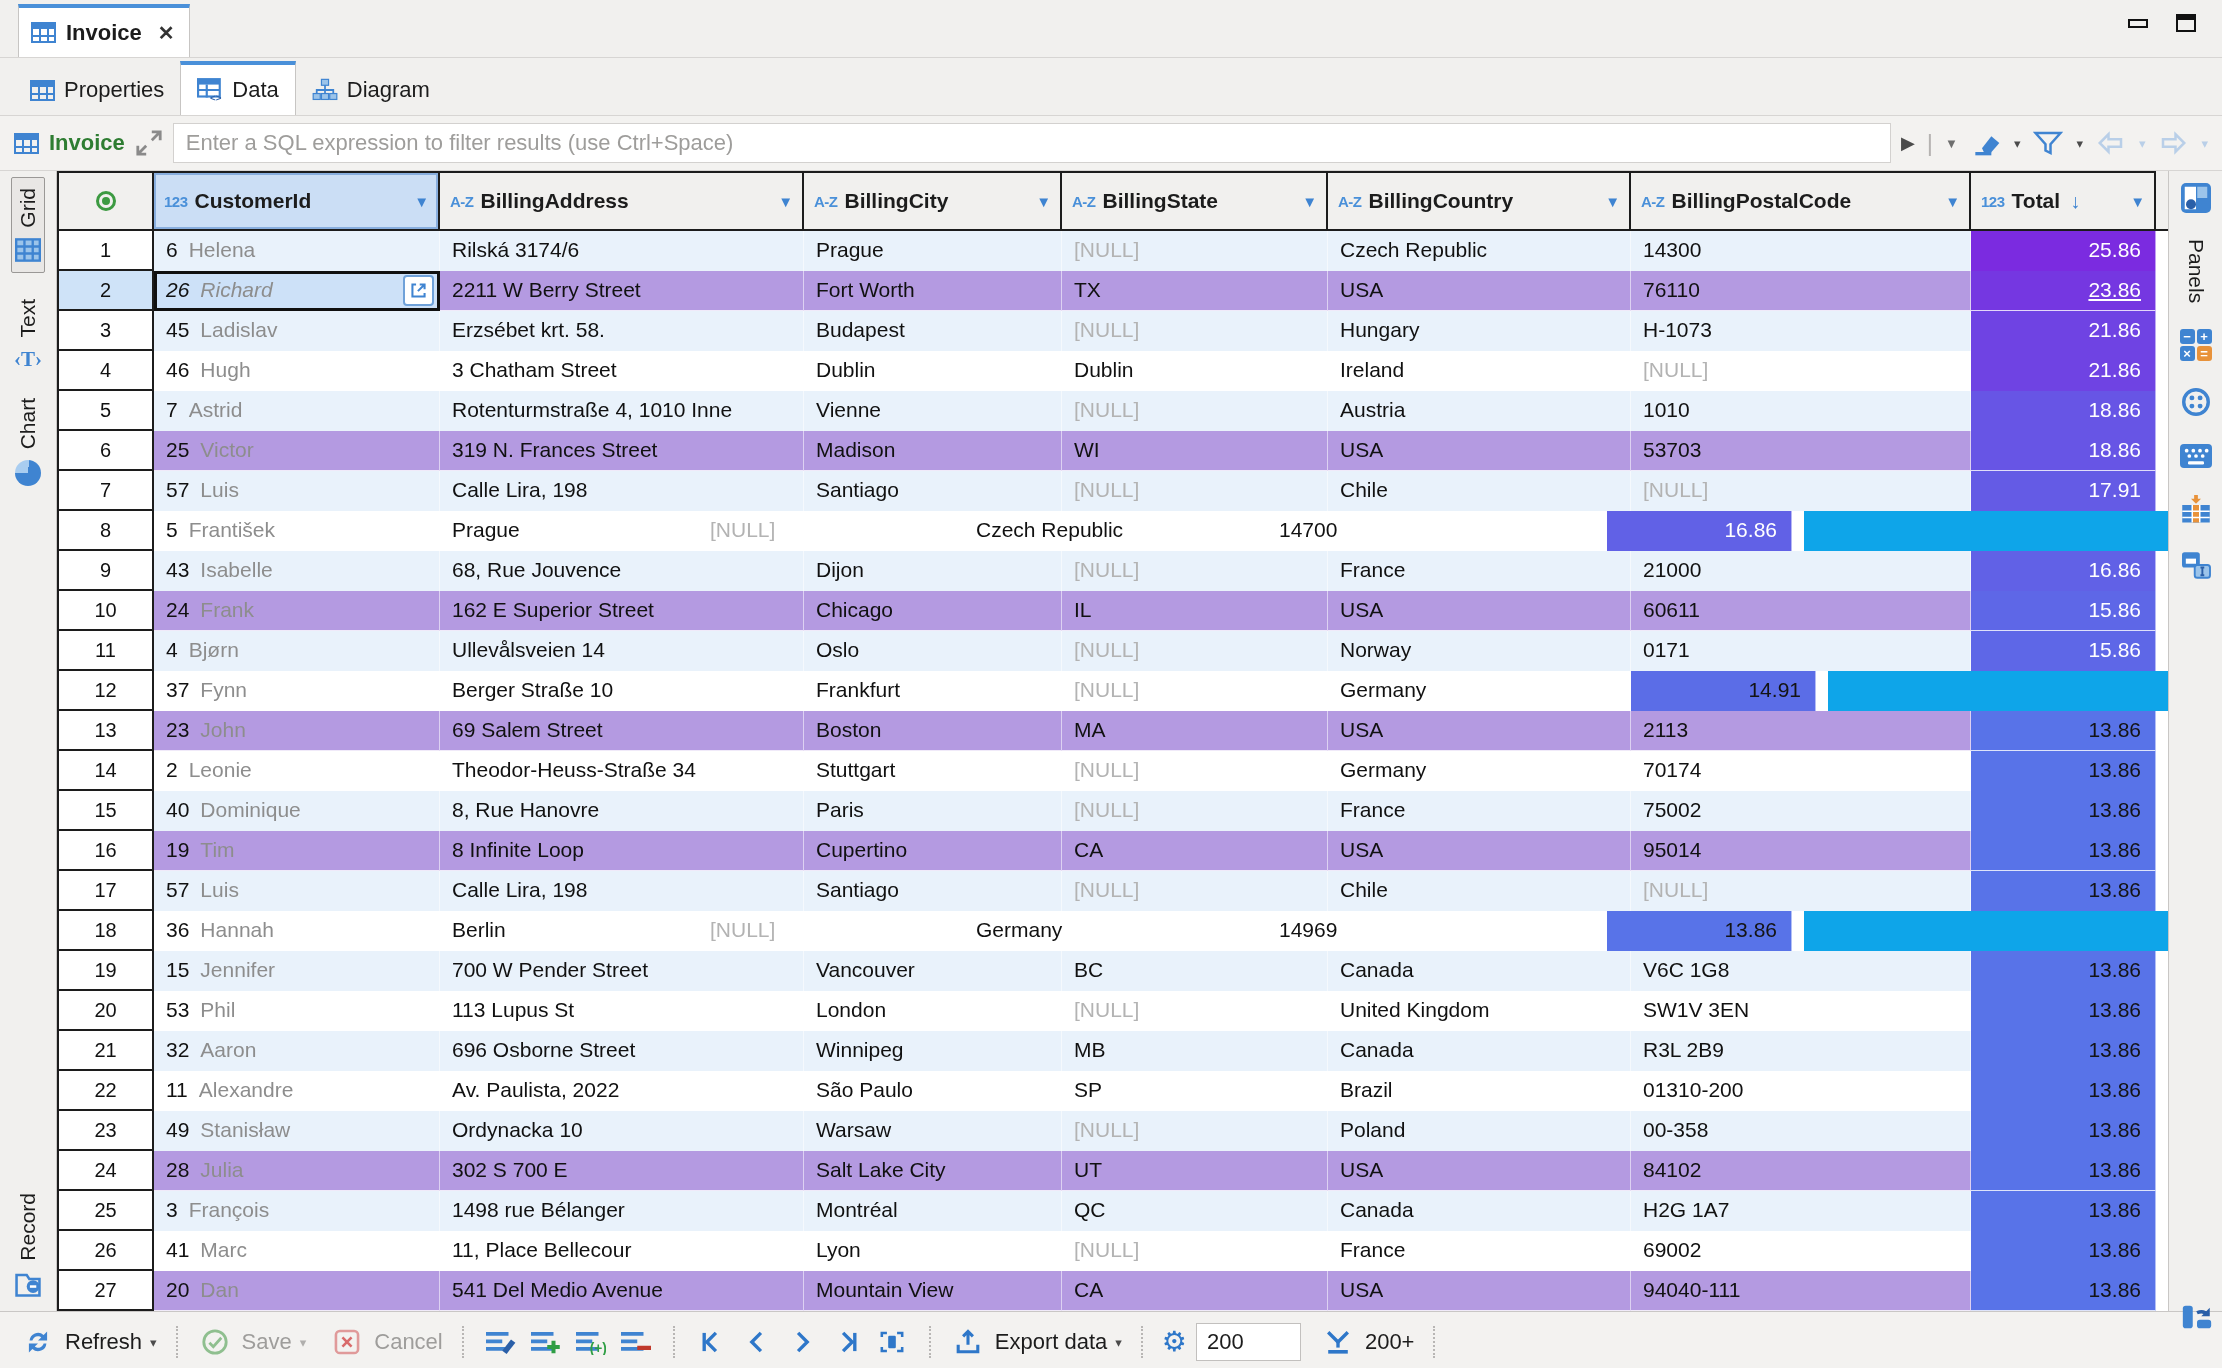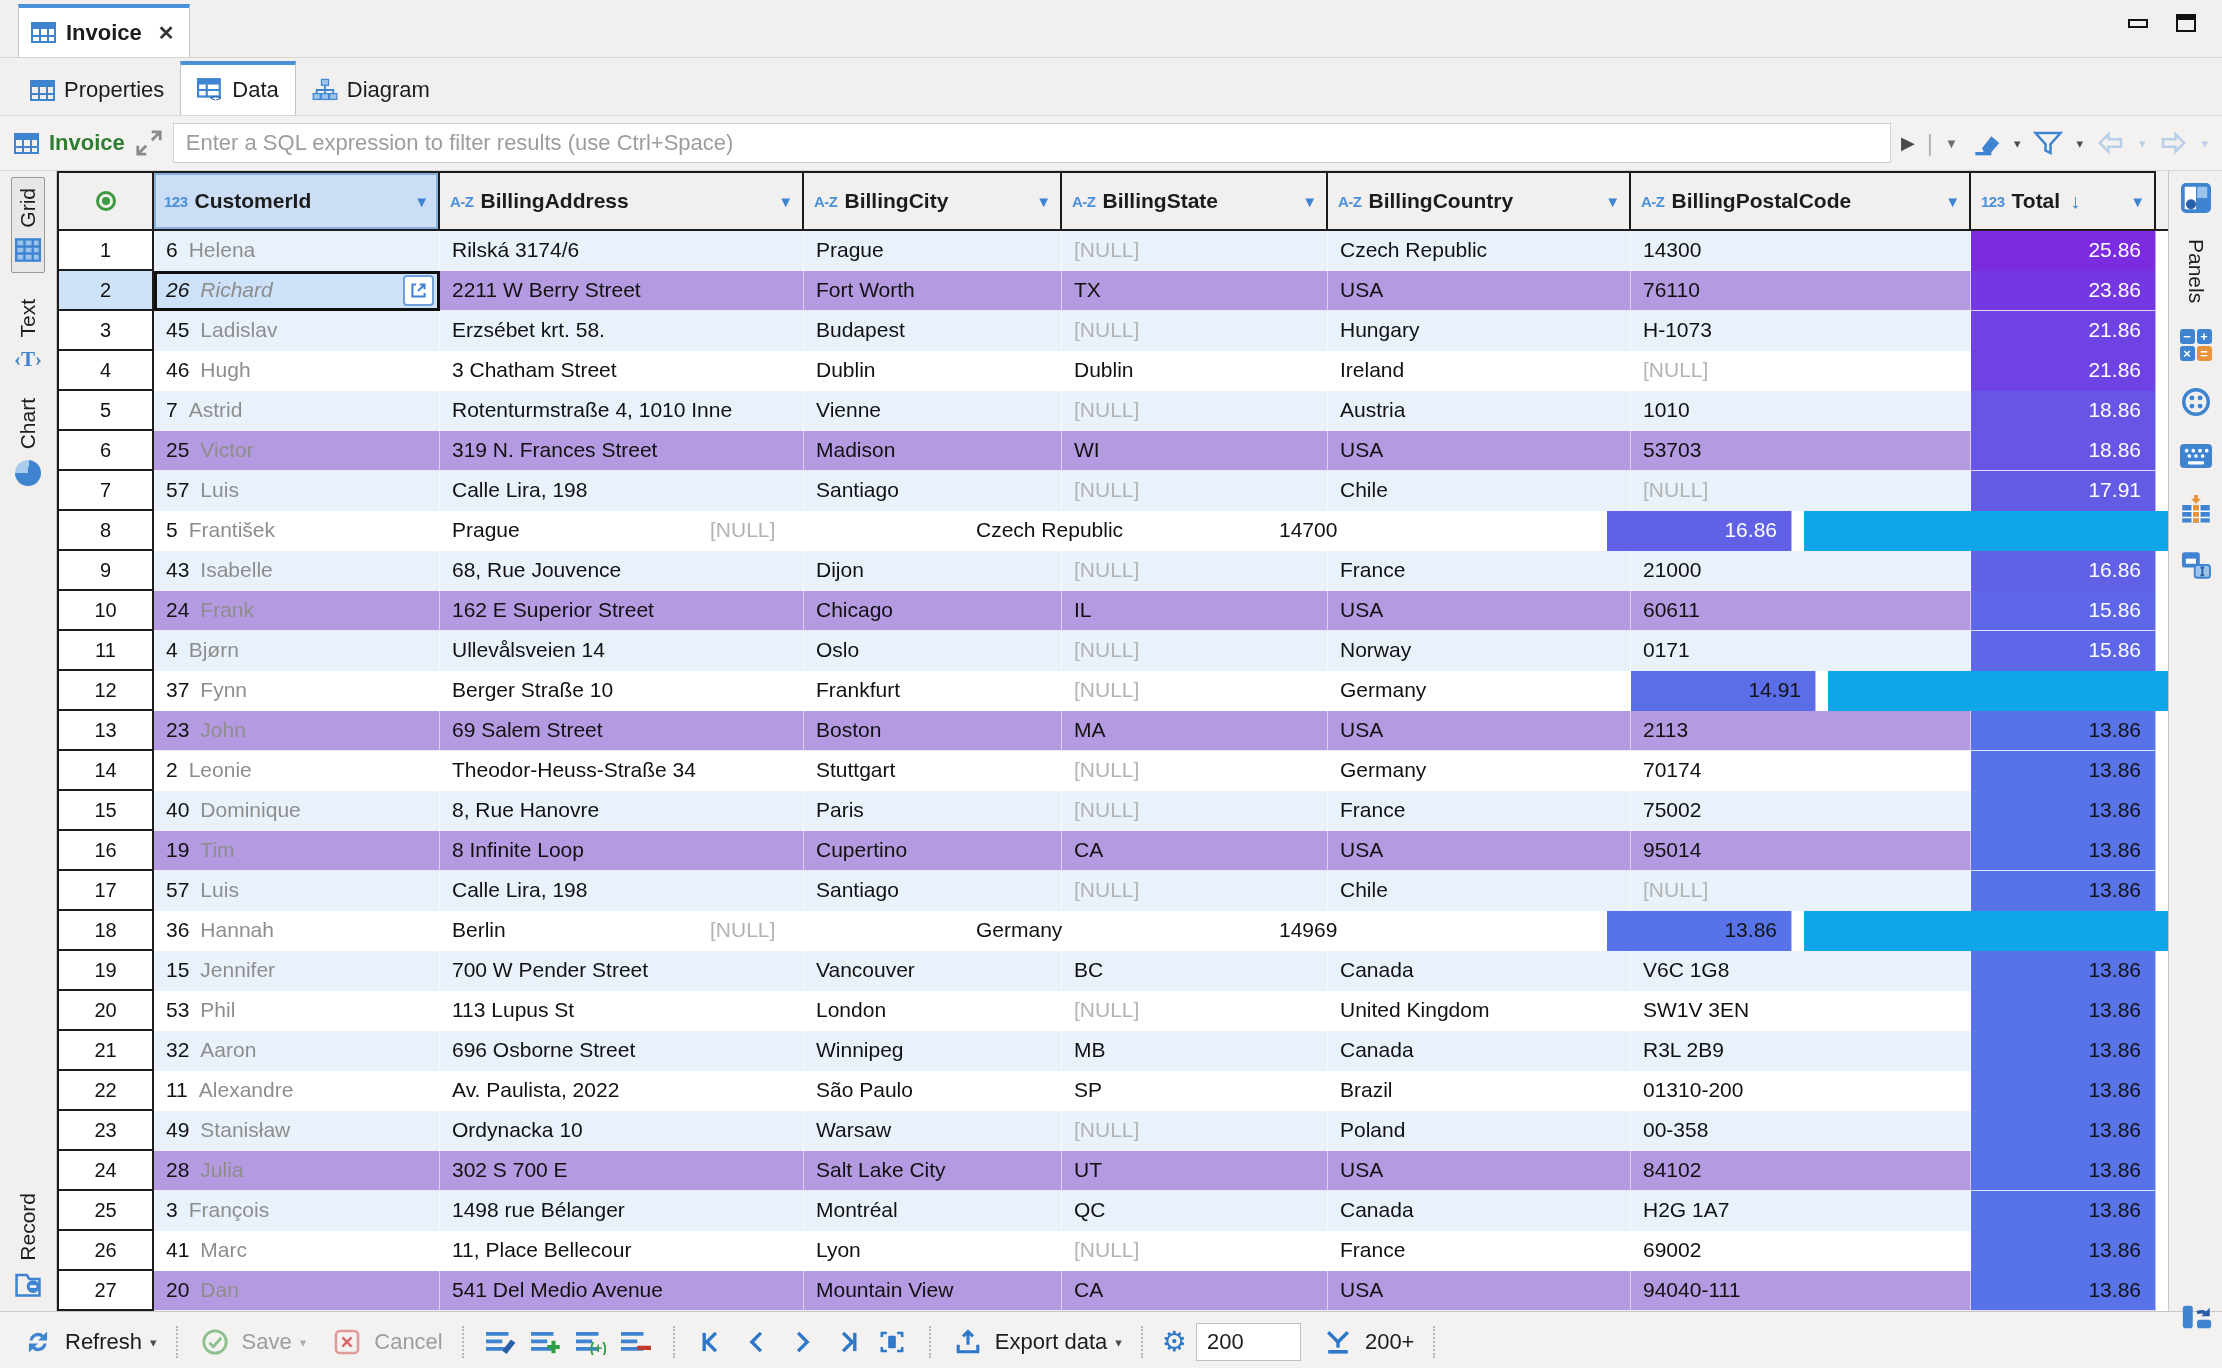--- a/index.html
+++ b/index.html
@@ -256,21 +256,21 @@
             <div class="cell w-cid cid editing"><span class="idnum">26</span><span class="idname">Richard</span><span class="linkbtn">
                 <svg viewBox="0 0 14 14" width="17" height="17">
                   <path d="M5 2H2v10h10V9M8 2h4v4M12 2 6.5 7.5" fill="none" stroke="#3f84d1" stroke-width="1.7"></path>
                 </svg>
               </span></div>
             <div class="cell w-addr">2211 W Berry Street</div>
             <div class="cell w-city">Fort Worth</div>
             <div class="cell w-state">TX</div>
             <div class="cell w-country">USA</div>
             <div class="cell w-postal">76110</div>
-            <div class="cell w-total total" style="background: rgb(117, 55, 225); color: rgb(255, 255, 255);">23.86</div>
+            <div class="cell w-total total" style="background: rgb(117, 55, 225); color: rgb(255, 255, 255); text-decoration: underline;">23.86</div>
             <div class="fillc"></div>
           </div>
           <div class="grow odd">
             <div class="rn">3</div>
             <div class="cell w-cid cid"><span class="idnum">45</span><span class="idname">Ladislav</span></div>
             <div class="cell w-addr">Erzsébet krt. 58.</div>
             <div class="cell w-city">Budapest</div>
             <div class="cell w-state"><span class="nullv">[NULL]</span></div>
             <div class="cell w-country">Hungary</div>
             <div class="cell w-postal">H-1073</div>

